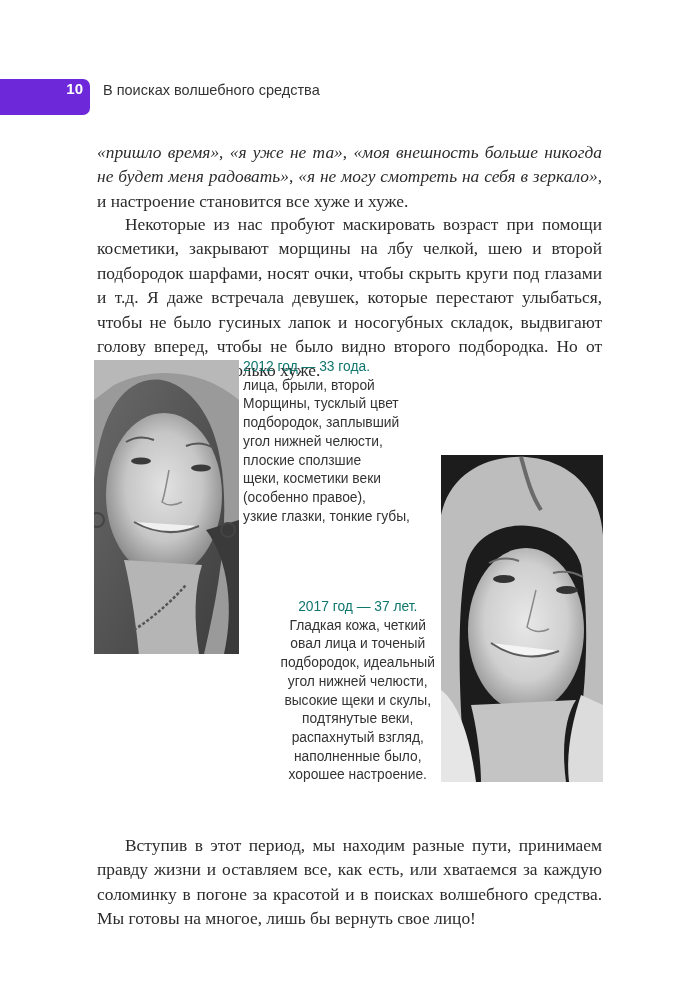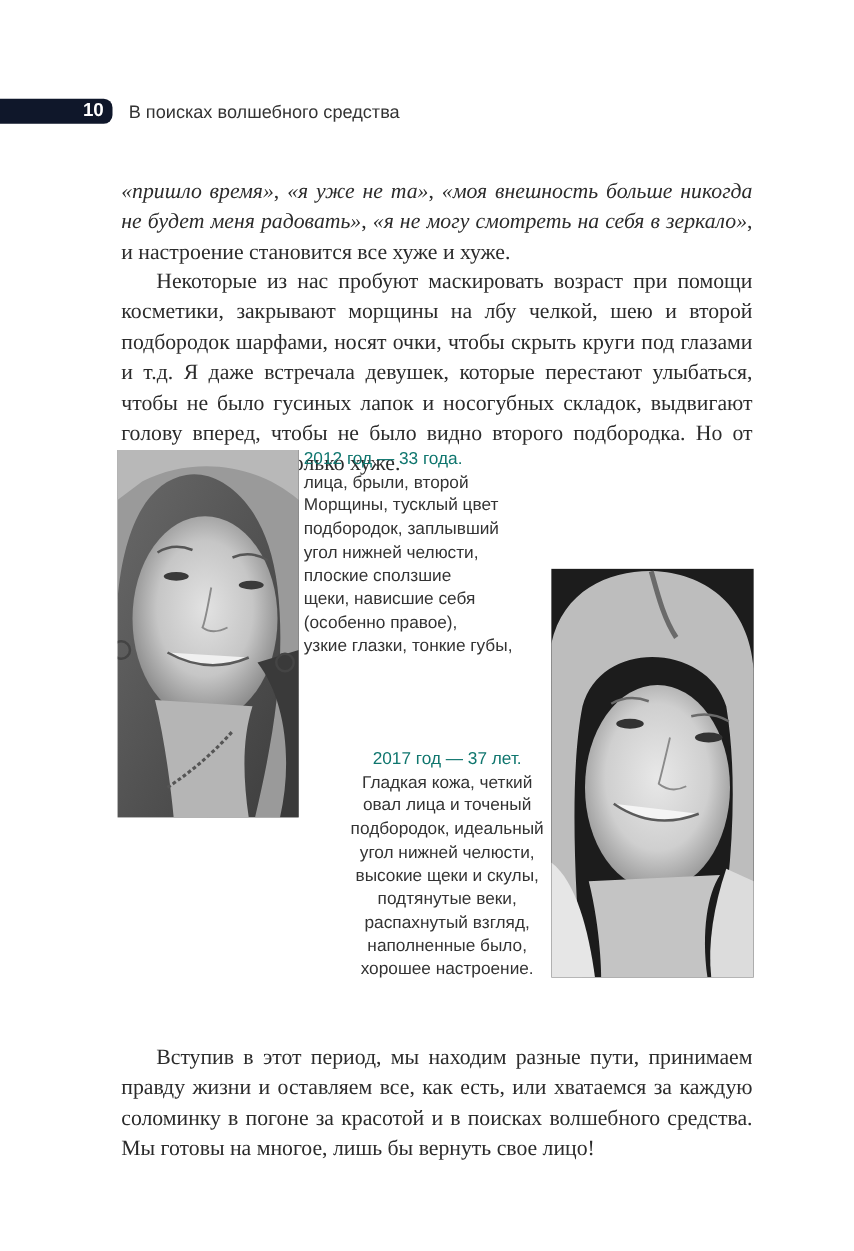--- a/index.html
+++ b/index.html
@@ -3,22 +3,22 @@
   <meta charset="utf-8">
   <style>
     html, body { margin: 0; padding: 0; }
     body {
       width: 683px; height: 1001px; background: #ffffff;
       position: relative; overflow: hidden;
       font-family: "DejaVu Serif", "Liberation Serif", serif;
       color: #2a2a2a;
     }
     .header-bar {
-      position: absolute; left: 0; top: 79px; width: 90px; height: 20px;
-      background: #0f172a; border-radius: 0 7px 7px 0;
+      position: absolute; left: 0; top: 79px; width: 90px; height: 36px;
+      background: #6d28d9; border-radius: 0 7px 7px 0;
     }
     .page-number {
       position: absolute; right: 7px; top: 0; height: 20px; line-height: 20px;
       font-family: "Liberation Sans", sans-serif; font-weight: bold;
       font-size: 15px; color: #ffffff;
     }
     .running-head {
       position: absolute; left: 103px; top: 80px; height: 20px; line-height: 20px;
       font-family: "Liberation Sans", sans-serif; font-size: 14.5px; color: #333;
     }
@@ -104,21 +104,21 @@
   </svg>
 </div>
 
 <div class="caption caption-2012">
   <div class="cap-title">2012 год — 33 года.</div>
   <div>лица, брыли, второй</div>
   <div>Морщины, тусклый цвет</div>
   <div>подбородок, заплывший</div>
   <div>угол нижней челюсти,</div>
   <div>плоские сползшие</div>
-  <div>щеки, нависшие себя</div>
+  <div>щеки, косметики веки</div>
   <div>(особенно правое),</div>
   <div>узкие глазки, тонкие губы,</div>
 </div>
 
 <div class="photo photo-2017" title="Черно-белое фото женщины, 2017 год">
   <svg viewBox="0 0 162 327" preserveAspectRatio="none">
     <defs>
       <radialGradient id="face2" cx="50%" cy="45%" r="55%">
         <stop offset="0%" stop-color="#e8e8e8"></stop>
         <stop offset="65%" stop-color="#cfcfcf"></stop>

